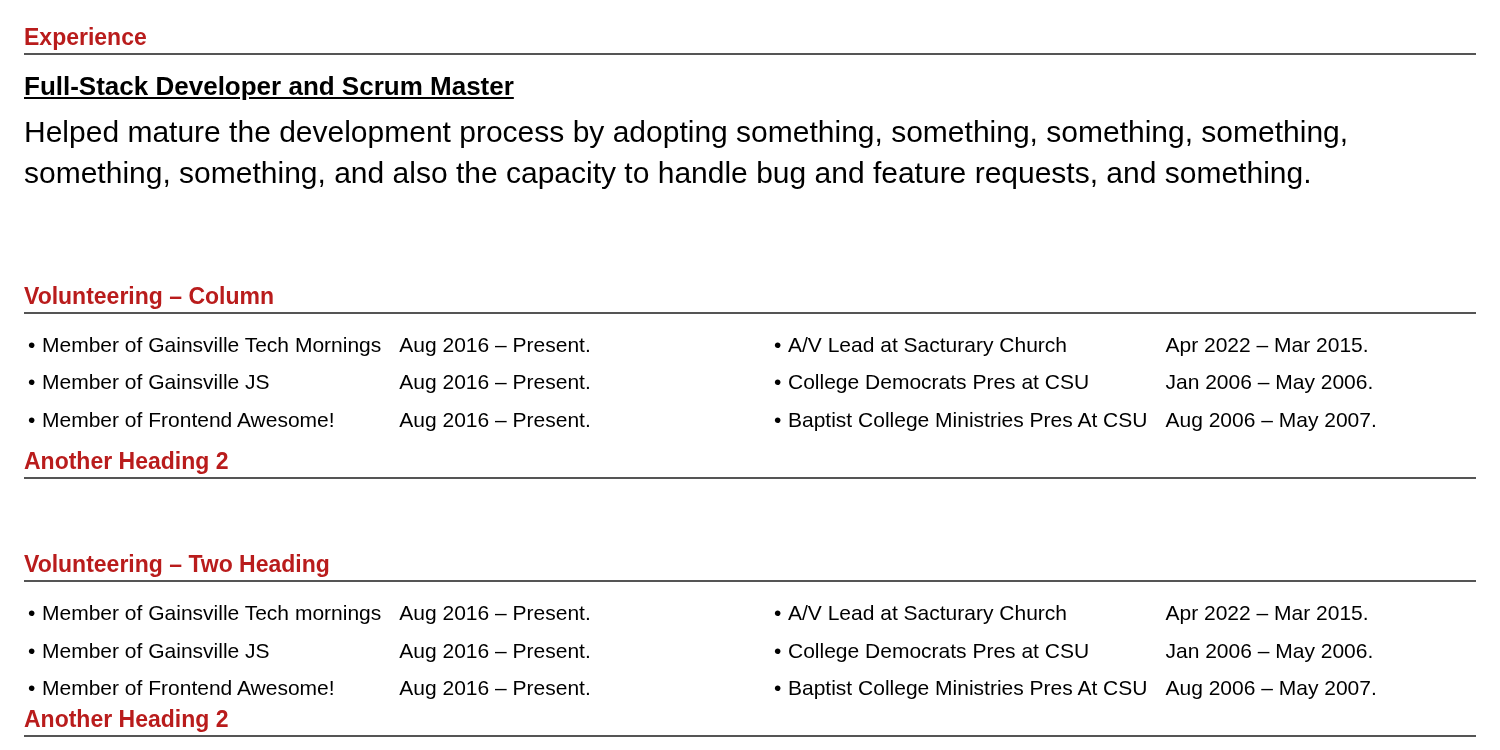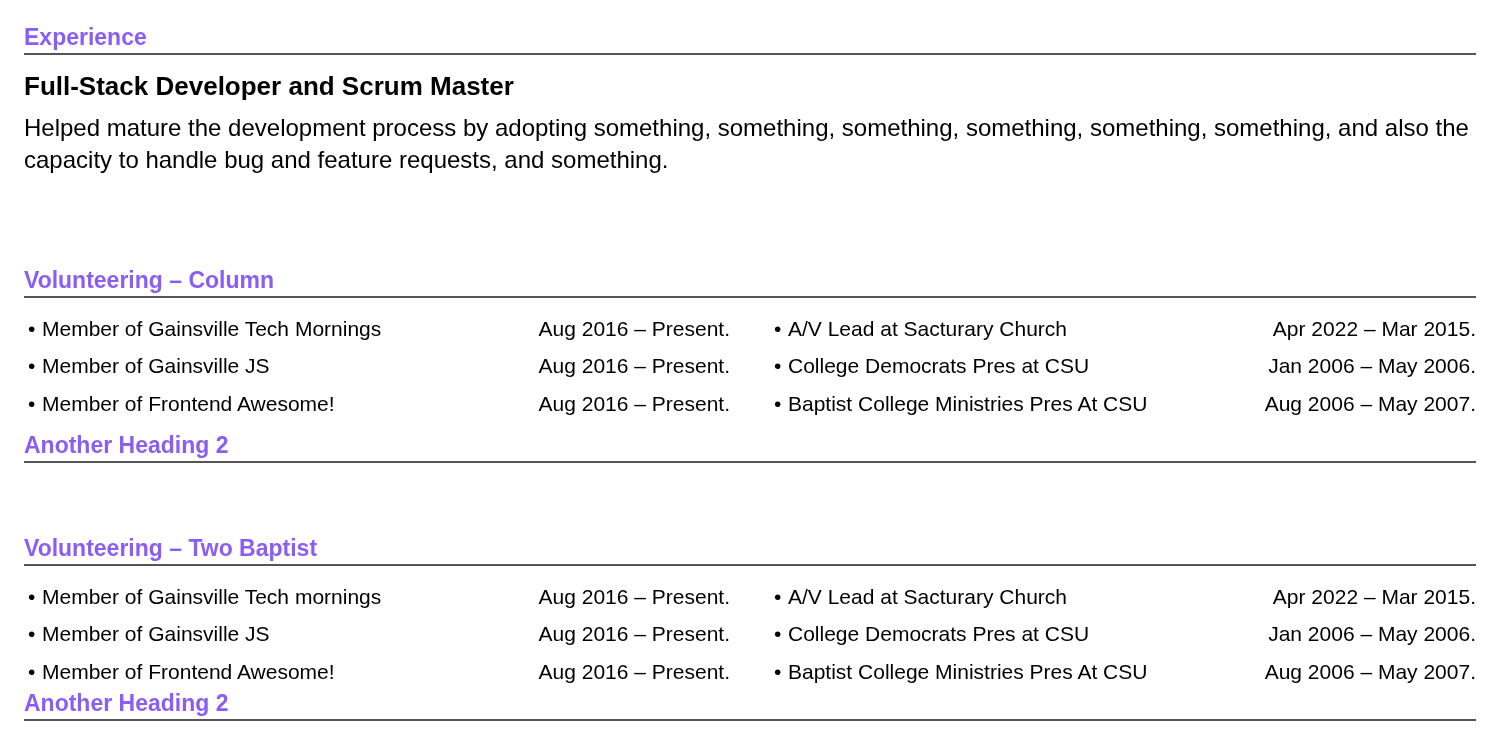--- a/index.html
+++ b/index.html
@@ -5,36 +5,37 @@
     * { margin: 0; padding: 0; box-sizing: border-box; }
     body {
       font-family: "Helvetica Neue", Helvetica, Arial, sans-serif;
       font-size: 20px;
       color: #000;
       background: #fff;
       padding: 20px 24px;
       width: 1500px;
     }
     .section-heading {
-      color: #8b5cf6;
+      color: #b91c1c;
       font-weight: 700;
       font-size: 23px;
       border-bottom: 2px solid #555;
       padding-bottom: 2px;
       margin-top: 4px;
       margin-bottom: 10px;
     }
     .job-title {
       font-weight: 700;
       font-size: 26px;
       margin-top: 16px;
       margin-bottom: 10px;
+      text-decoration: underline;
     }
     .job-body {
-      font-size: 24px;
+      font-size: 30px;
       line-height: 1.35;
       font-weight: 400;
     }
     .spacer-lg { height: 86px; }
     .spacer-md { height: 58px; }
     .two-col {
       display: flex;
       gap: 40px;
       margin-top: 10px;
       margin-bottom: 14px;
@@ -44,21 +45,21 @@
       display: grid;
       grid-template-columns: 18px auto 1fr;
       column-gap: 0;
       row-gap: 2px;
       align-items: baseline;
       font-size: 21px;
       line-height: 1.4;
     }
     .col-inner .b { padding-left: 4px; }
     .col-inner .l { padding-right: 18px; white-space: nowrap; margin-top: 6px; }
-    .col-inner .d { white-space: nowrap; text-align: right; }
+    .col-inner .d { white-space: nowrap; }
   </style>
 </head>
 <body>
 
 <h2 class="section-heading">Experience</h2>
 <h3 class="job-title">Full-Stack Developer and Scrum Master</h3>
 <p class="job-body">Helped mature the development process by adopting something, something, something, something, something, something, and also the capacity to handle bug and feature requests, and something.</p>
 
 <div class="spacer-lg"></div>
 
@@ -92,21 +93,21 @@
       <span class="b">•</span>
       <span class="l">Baptist College Ministries Pres At CSU</span>
       <span class="d">Aug 2006 – May 2007.</span>
     </div>
   </div>
 </div>
 <h2 class="section-heading">Another Heading 2</h2>
 
 <div class="spacer-md"></div>
 
-<h2 class="section-heading">Volunteering – Two Baptist</h2>
+<h2 class="section-heading">Volunteering – Two Heading</h2>
 <div class="two-col tight" style="margin-top:2px; margin-bottom:2px;">
   <div class="col">
     <div class="col-inner">
       <span class="b">•</span>
       <span class="l">Member of Gainsville Tech mornings</span>
       <span class="d">Aug 2016 – Present.</span>
 
       <span class="b">•</span>
       <span class="l">Member of Gainsville JS</span>
       <span class="d">Aug 2016 – Present.</span>

